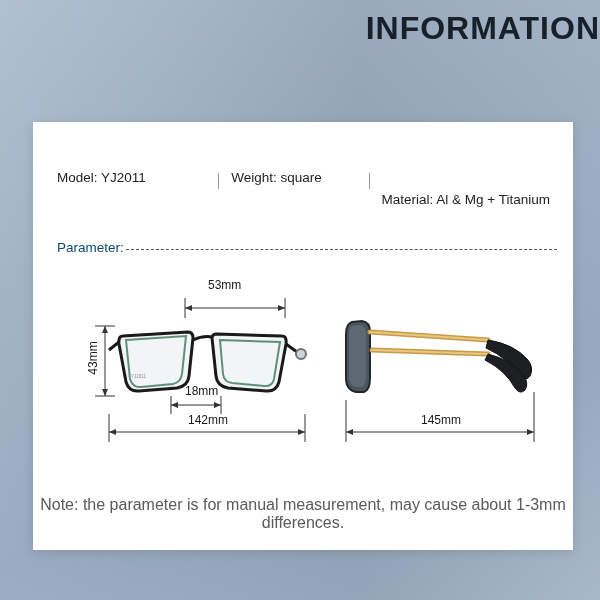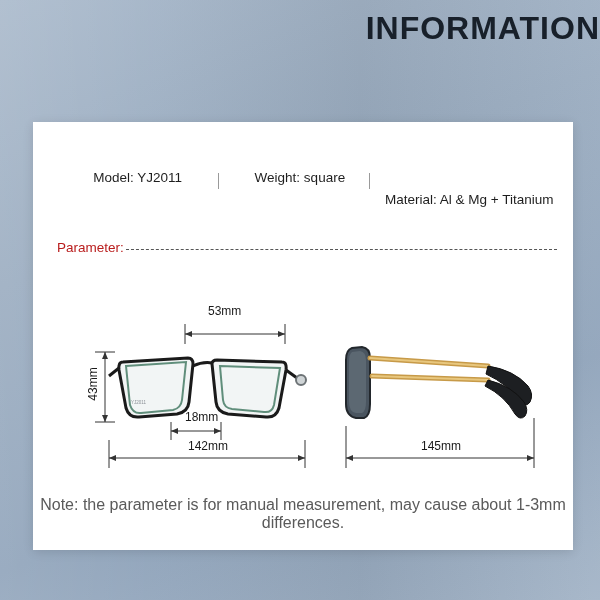--- a/index.html
+++ b/index.html
@@ -54,21 +54,20 @@
     top: 26px;
     width: 500px;
   }
   .spec-row {
     display: flex;
     align-items: center;
     font-size: 13.5px;
     color: #1e1e1e;
     margin-bottom: 22px;
     white-space: nowrap;
-    text-align: center;
   }
   .spec-cell {
     display: inline-block;
   }
   .cell-a { width: 170px; }
   .cell-b { width: 145px; }
   .cell-c { width: 185px; margin-top: 44px; }
   .divider {
     display: inline-block;
     width: 1px;
@@ -80,38 +79,38 @@
   }
   .small-note {
     font-size: 10.5px;
     color: #444;
   }
   .parameter-line {
     position: absolute;
     left: 24px;
     top: 118px;
     font-size: 13.5px;
-    color: #b91c1c;
+    color: #0c4a6e;
     display: flex;
     align-items: center;
     width: 500px;
   }
   .dashes {
     flex: 1;
     border-top: 1px dashed #555;
     margin-left: 2px;
     position: relative;
     top: 2px;
   }
 
   
   #diagram {
     position: absolute;
     left: 0;
-    top: 170px;
+    top: 144px;
     width: 540px;
     height: 230px;
   }
   .dim-label {
     position: absolute;
     font-size: 12px;
     color: #1a1a1a;
     white-space: nowrap;
   }
   .vert-label {

